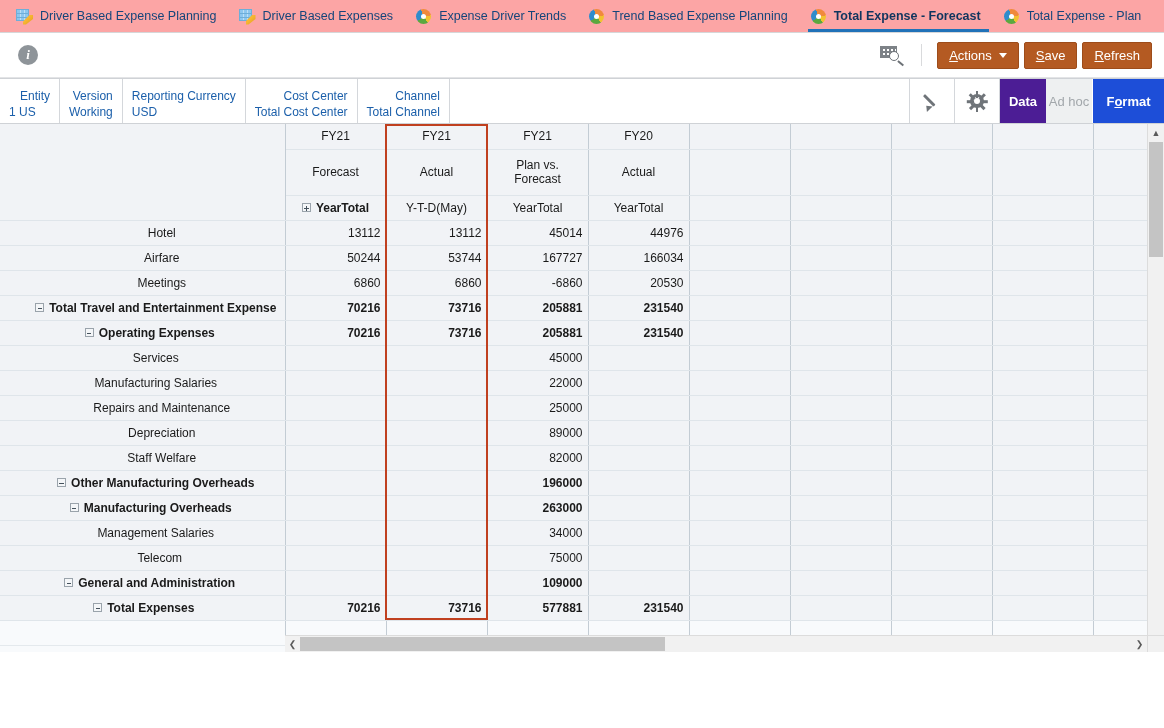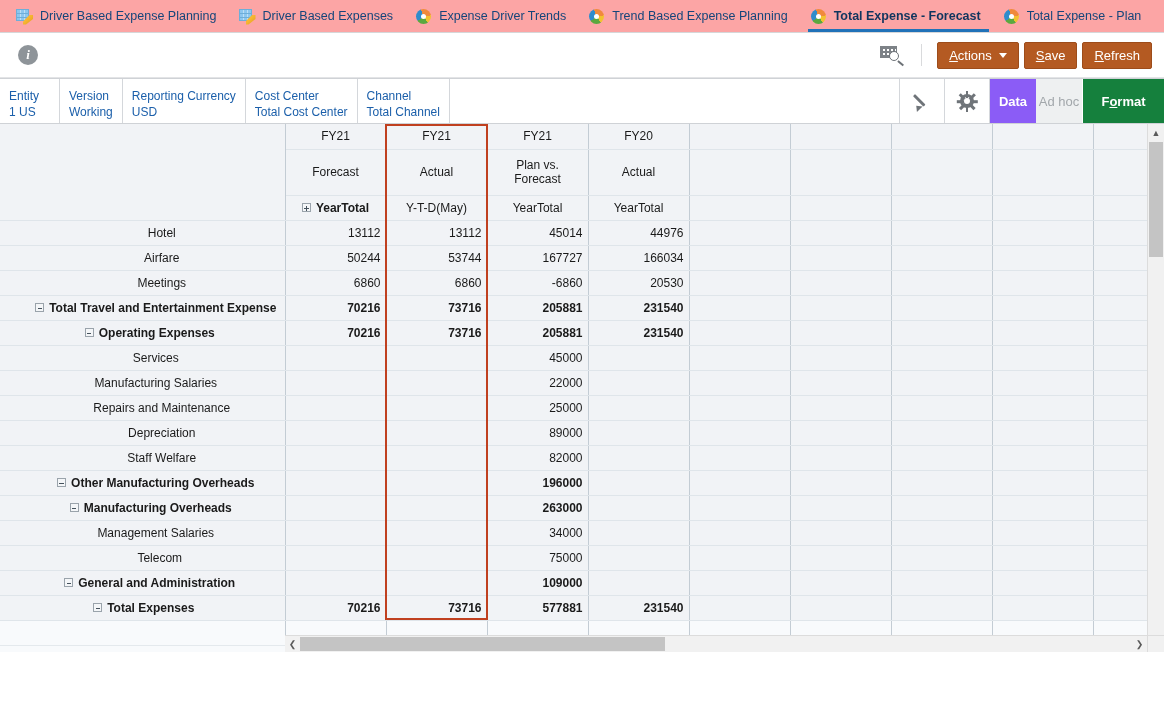--- a/index.html
+++ b/index.html
@@ -150,21 +150,21 @@
     border-bottom: 1px solid #cfd2d6;
     background: #fff;
   }
   .pov {
     padding: 5px 9px 0 9px;
     border-right: 1px solid #d4d7db;
     display: flex; flex-direction: column; justify-content: center;
     cursor: pointer;
     min-width: 60px;
   }
-  .pov .d { font-size: 12px; color: #1b5faa; line-height: 16px; white-space: nowrap; }
+  .pov .d { font-size: 12px; color: #1b5faa; line-height: 16px; white-space: nowrap; text-align: right; }
   .pov .v { font-size: 12px; color: #1b5faa; line-height: 16px; white-space: nowrap; }
   #pov-filler { flex: 1 1 auto; border-right: 1px solid #d4d7db; }
   .iconbtn {
     width: 45px;
     border-right: 1px solid #d4d7db;
     display: flex; align-items: center; justify-content: center;
     cursor: pointer;
   }
   #pencil-icon { width: 19px; height: 19px; position: relative; }
   #pencil-icon .body {
@@ -193,25 +193,25 @@
   #gear-icon .hole {
     position: absolute; left: 6.5px; top: 6.5px; width: 6px; height: 6px;
     border-radius: 50%; background: #fff; z-index: 3;
   }
   .modebtn {
     width: 46px;
     display: flex; align-items: center; justify-content: center;
     font-size: 13px;
     cursor: pointer;
   }
-  .modebtn.sel { background: #8b5cf6; color: #fff; font-weight: bold; }
+  .modebtn.sel { background: #4c1d95; color: #fff; font-weight: bold; }
   .modebtn.dis { background: #eef0f1; color: #a2a7ab; }
   .modebtn.fmt {
-    background: #15803d; color: #fff; font-weight: bold;
-    width: 82px; border-left: 1px solid #fff;
+    background: #1d4ed8; color: #fff; font-weight: bold;
+    width: 72px; border-left: 1px solid #fff;
   }
   .modebtn.fmt u { text-decoration: underline; }
 
   
   #gridwrap {
     position: relative;
     height: 528px;
     background: #15803d;
     overflow: hidden;
   }

